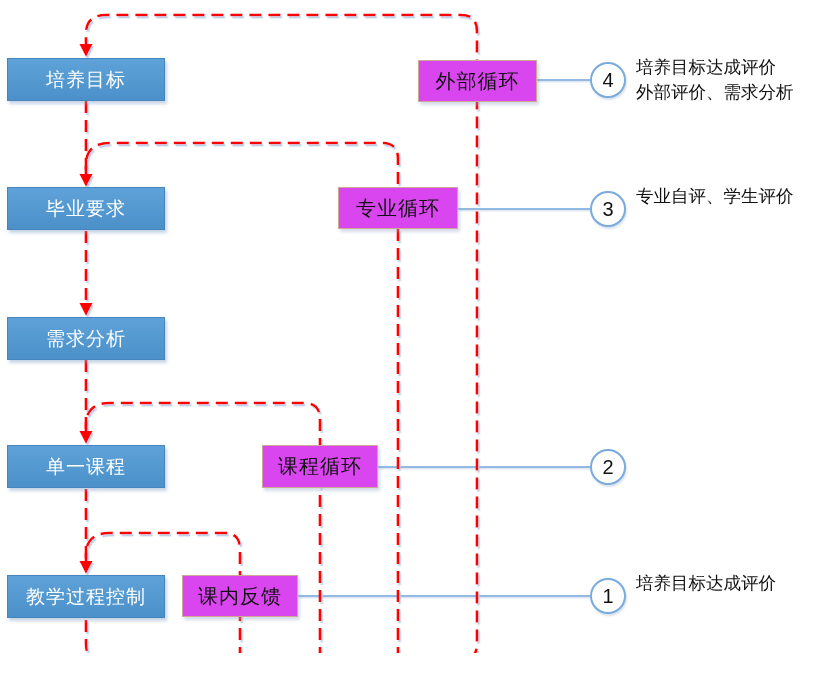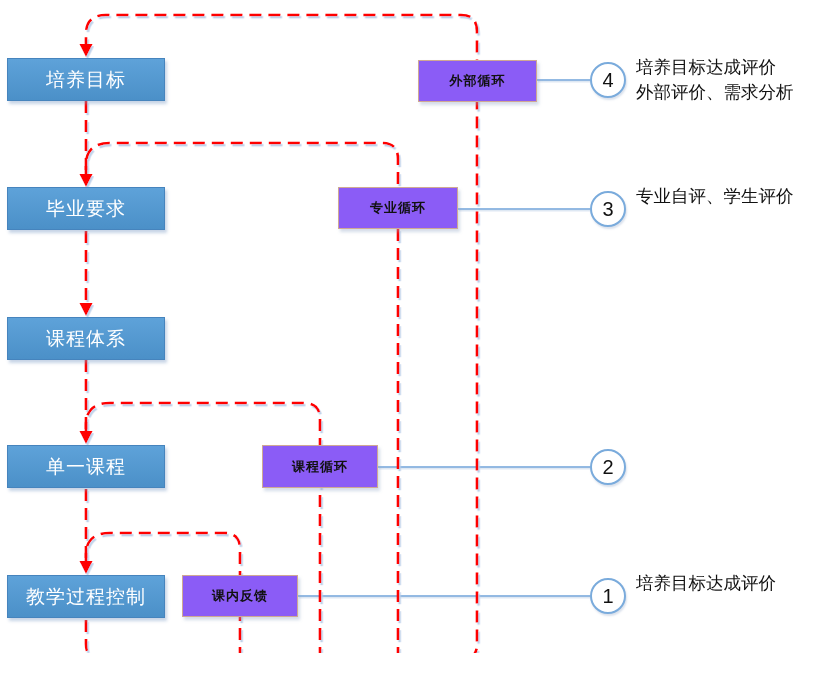--- a/index.html
+++ b/index.html
@@ -17,28 +17,27 @@
     background:linear-gradient(180deg,#5ea2d9 0%,#4b90c8 100%);
     border:1px solid #4684bd;
     box-shadow:2px 3px 3px rgba(130,160,200,0.45);
     color:#ffffff;font-size:19px;
     display:flex;align-items:center;justify-content:center;
     letter-spacing:1px;
     box-sizing:border-box;
   }
   .loop-box{
     position:absolute;z-index:2;
-    background:#8b5cf6;
+    background:#d946ef;
     border:1px solid #cfa894;
     box-shadow:2px 3px 3px rgba(150,170,200,0.40);
-    color:#111111;font-size:13px;
+    color:#111111;font-size:20px;
     display:flex;align-items:center;justify-content:center;
     letter-spacing:1px;
     box-sizing:border-box;
-    font-weight:bold;
   }
   .step-circle{
     position:absolute;z-index:3;
     width:36px;height:36px;border-radius:50%;
     background:#ffffff;
     border:2px solid #7aabdc;
     box-shadow:1px 2px 2px rgba(150,170,200,0.35);
     color:#111111;font-size:20px;
     display:flex;align-items:center;justify-content:center;
     box-sizing:border-box;
@@ -97,21 +96,21 @@
     </g>
   </svg>
 
   <div class="stage-box" style="top:58px">
       <span>培养目标</span>
     </div>
   <div class="stage-box" style="top:187px">
       <span>毕业要求</span>
     </div>
   <div class="stage-box" style="top:317px">
-      <span>课程体系</span>
+      <span>需求分析</span>
     </div>
   <div class="stage-box" style="top:575px">
       <span>教学过程控制</span>
     </div>
   <div class="stage-box" style="top:445px">
       <span>单一课程</span>
     </div>
 
   <div class="loop-box" style="left:418px;top:60px;width:119px;height:42px">
       <span>外部循环</span>

